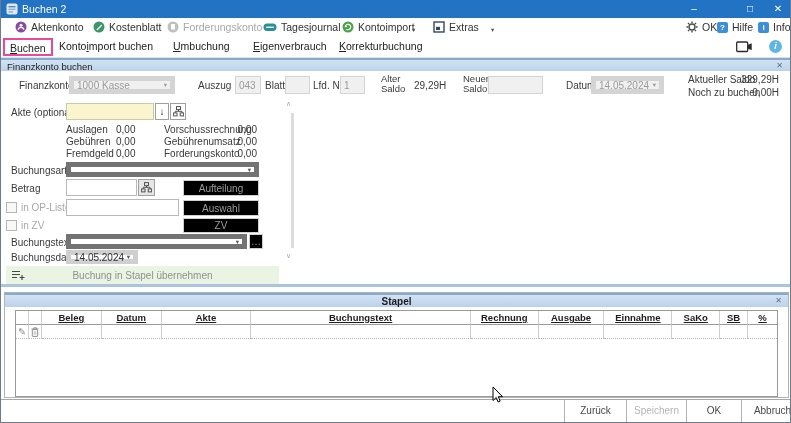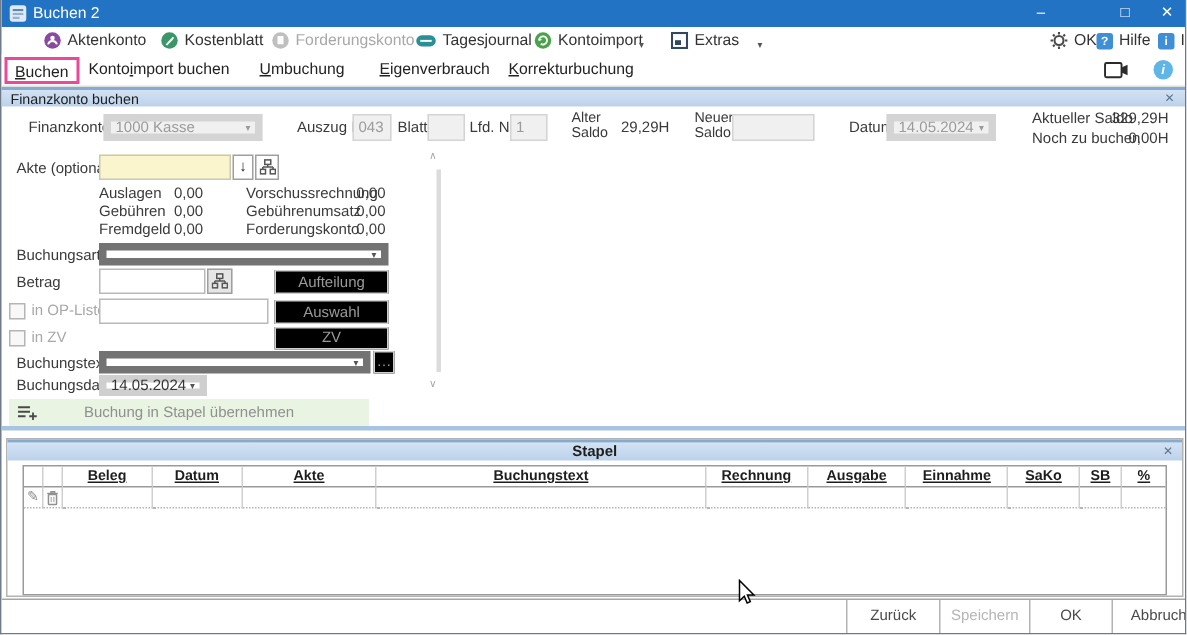--- a/index.html
+++ b/index.html
@@ -13,21 +13,21 @@
   .val{ position:absolute; font-size:10px; color:#3a3a3a; white-space:nowrap; }
   .dis{ color:#a8a8a8 !important; }
 
   
   .titlebar{ position:absolute; left:0; top:0; right:0; height:18px; background:#2273c4; }
   .titlebar .title{ position:absolute; left:21px; top:3px; color:#fff; font-size:10.5px; }
   .wctl{ position:absolute; top:0; width:26px; height:18px; color:#fff; font-size:10px;
          text-align:center; line-height:17px; cursor:default; }
 
   
-  .toolbar{ position:absolute; left:18px; top:18px; right:0; height:18px; background:#fff; }
+  .toolbar{ position:absolute; left:4px; top:18px; right:0; height:18px; background:#fff; }
   .tbtn{ position:absolute; top:2px; height:14px; display:flex; align-items:center; gap:4px;
          font-size:10.5px; color:#333; white-space:nowrap; }
   .caret{ font-size:6.5px; color:#555; }
   .sq-ico{ display:inline-block; width:11px; height:11px; border-radius:2px; background:#3f8fd6;
            color:#fff; font-size:8px; font-weight:bold; text-align:center; line-height:11px; }
 
   
   .tabbar{ position:absolute; left:0; top:36px; right:0; height:22px; background:#fff;
            border-bottom:1px solid #e0e0e0; }
   .tab{ position:absolute; top:2px; height:18px; line-height:17px; font-size:10.5px; color:#222;
@@ -51,21 +51,21 @@
   .combo .cv{ flex:1; overflow:hidden; white-space:nowrap; }
   .combo.gray{ background:#f0f0f0; color:#9a9a9a; border-color:#d4d4d4; }
   .combo.gray .caret{ color:#9a9a9a; }
   .btn{ position:absolute; border:1px solid #cfcfcf; background:#000000; color:#9a9a9a;
         font-size:10px; text-align:center; font-family:"Liberation Sans",sans-serif; }
   .sqbtn{ position:absolute; border:1px solid #9f9f9f; background:#fff; text-align:center;
           font-size:10px; color:#222; line-height:15px; }
   .sqbtn.graybg{ background:#e6e6e6; }
   .cb{ position:absolute; width:11px; height:11px; border:1px solid #b5b5b5; background:#f8f8f8; }
 
-  .greenrow{ position:absolute; left:5px; top:266px; width:240px; height:18px; background:#e9f4e3;
+  .greenrow{ position:absolute; left:5px; top:266px; width:273px; height:18px; background:#e9f4e3;
              display:flex; align-items:center; justify-content:center; font-size:10px; color:#909090; }
   .greenrow svg{ position:absolute; left:5px; top:3px; }
 
   .scrollhint{ position:absolute; font-size:7px; color:#a9a9a9; }
   .thumb{ position:absolute; left:290px; top:113px; width:3px; height:135px; background:#dcdcdc; }
 
   
   .stapel{ position:absolute; left:3px; top:292px; width:785px; height:106px;
            border:1px solid #b3b3b3; background:#fff; }
   .stapel .shead{ position:absolute; left:0; right:0; top:0; height:14px;

